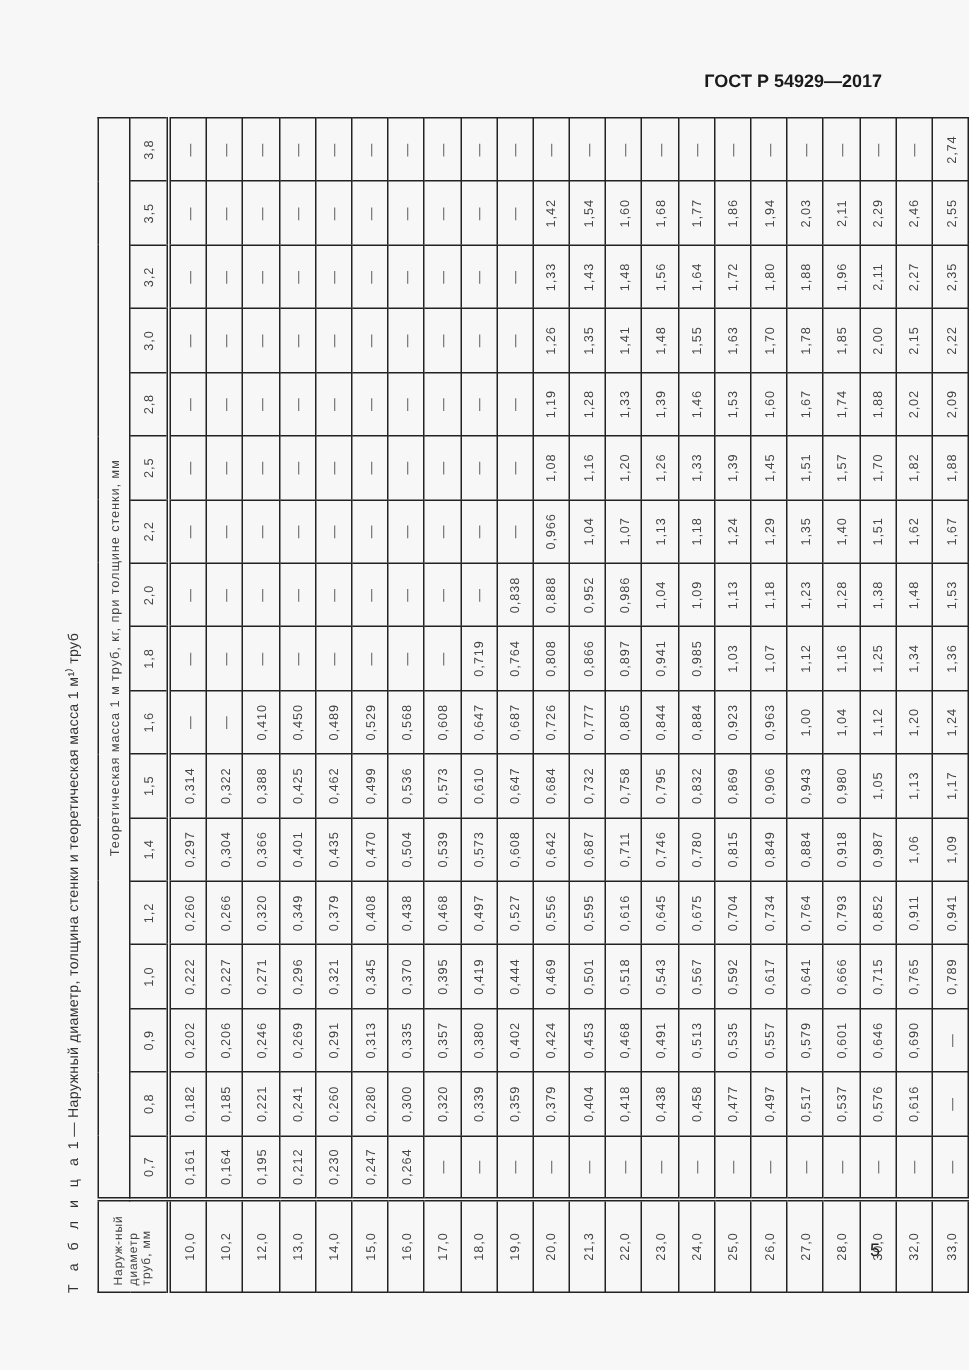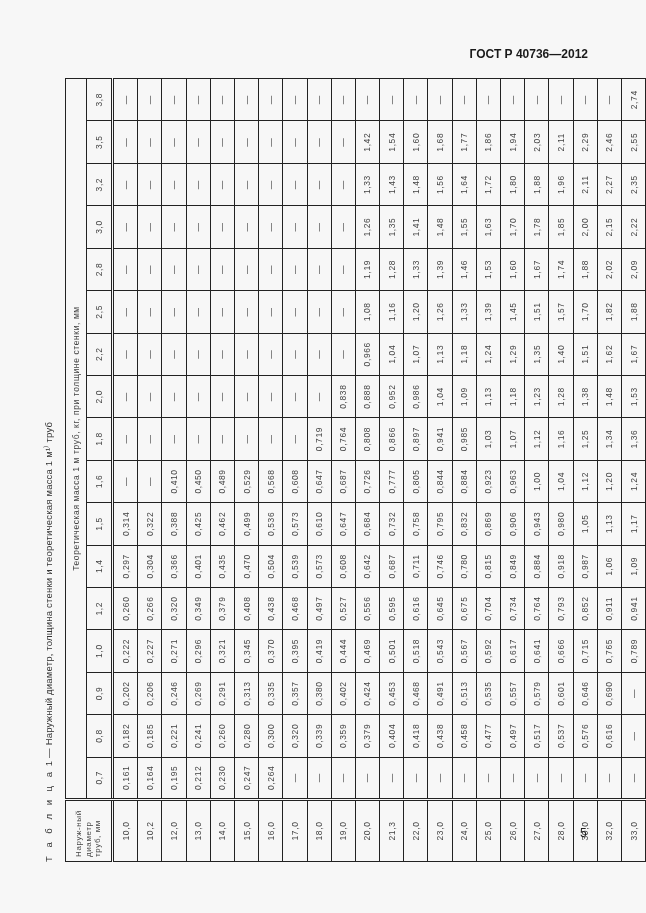--- a/index.html
+++ b/index.html
@@ -17,21 +17,21 @@
   th.corner { width:56px; font-size:8px; line-height:9.5px; color:#444; text-align:left; padding-left:4px; }
   th.group { height:20px; }
   th.thick { height:24px; }
   tr.first-body td { border-top:3px double #222; }
   td.dia { border-right:3px double #222; }
   th.corner { border-right:3px double #222; }
 </style>
 </head>
 <body>
 
-<div class="doc-header">ГОСТ Р 40736—2012</div>
+<div class="doc-header">ГОСТ Р 54929—2017</div>
 
 <div class="rot">
   <div class="caption">
     <span class="spaced">Т а б л и ц а</span>
     <span>1</span>
     <span>— Наружный диаметр, толщина стенки и теоретическая масса 1 м¹⁾ труб</span>
   </div>
   <table>
     <thead>
       <tr>

